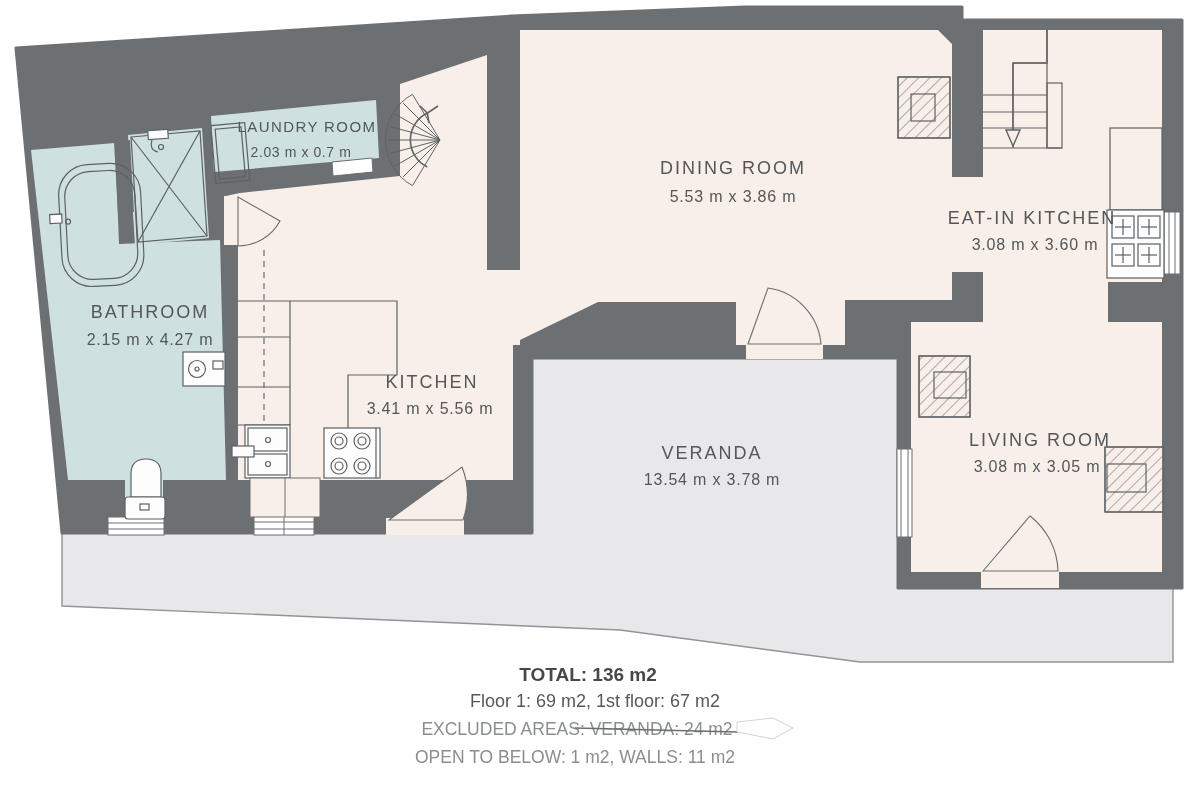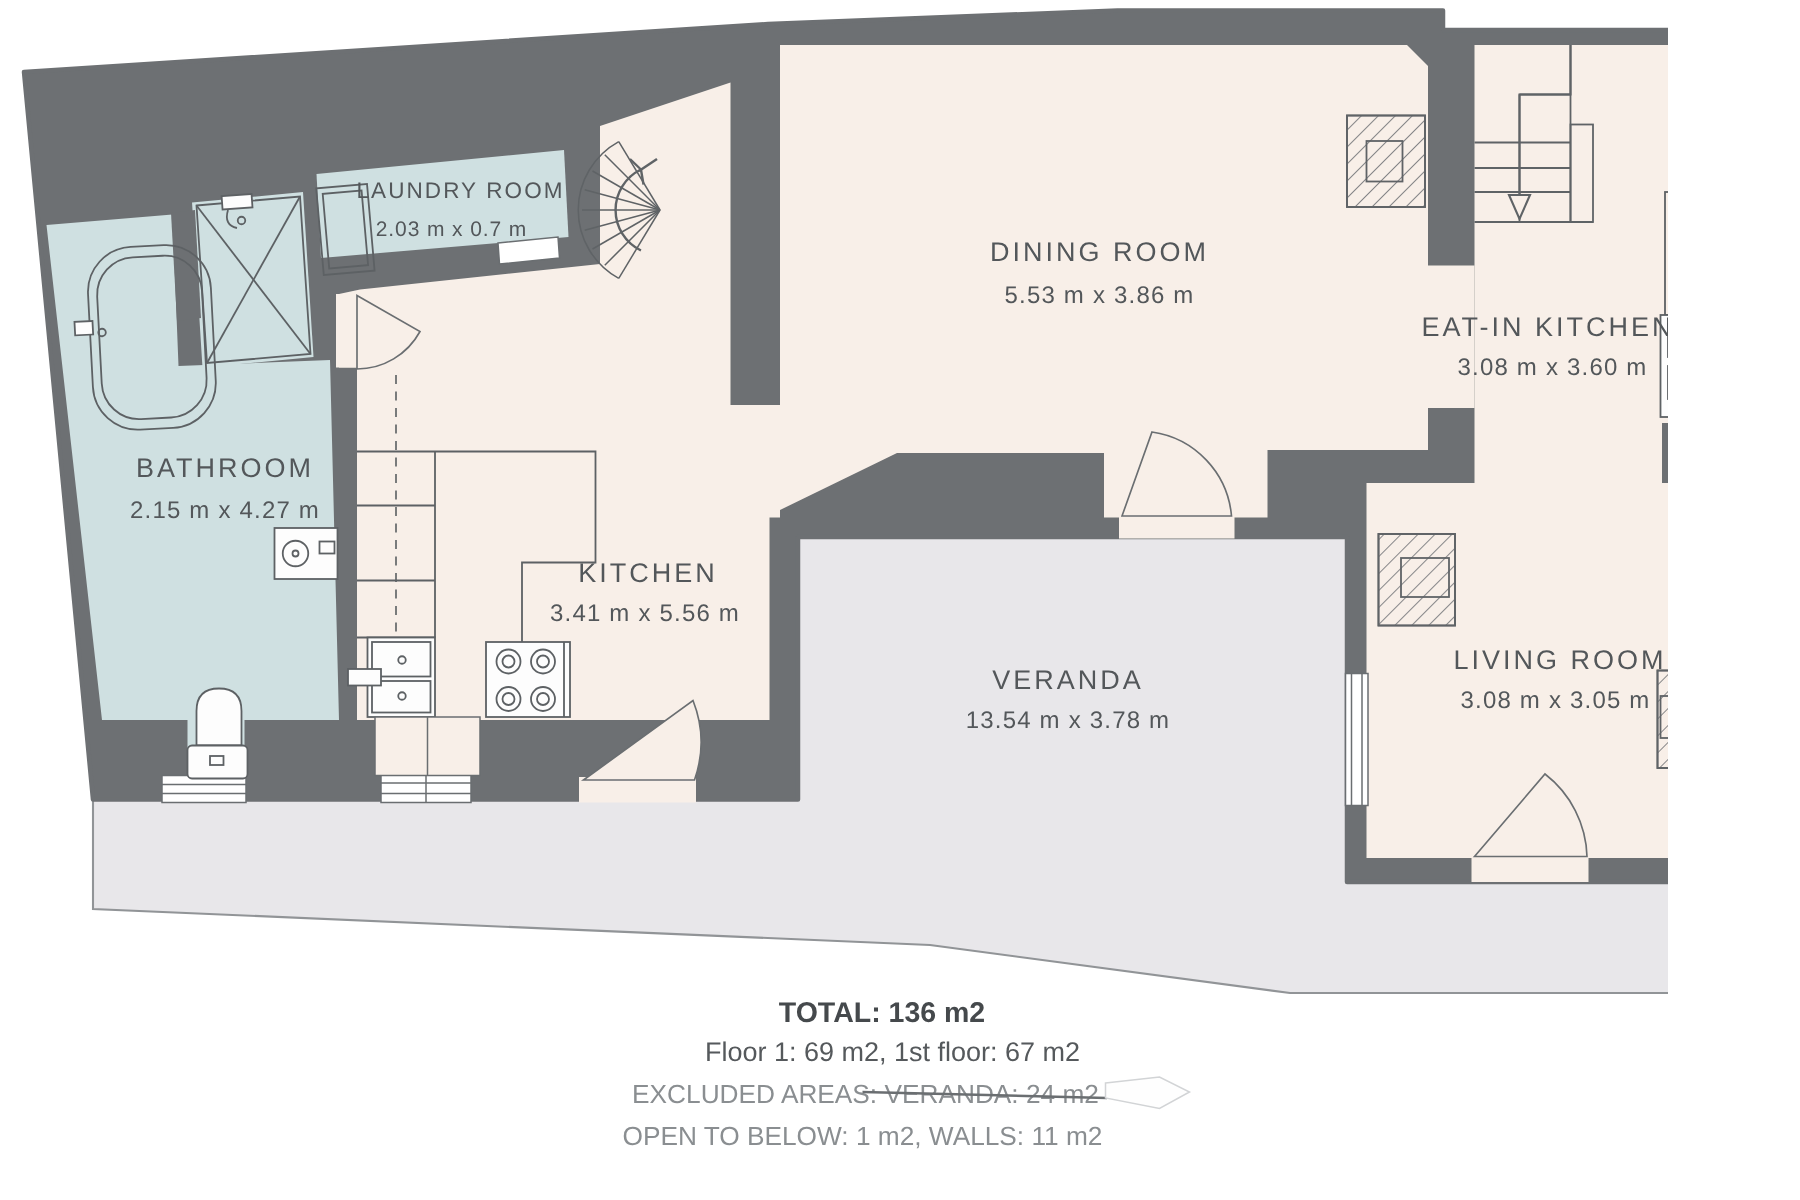--- a/index.html
+++ b/index.html
@@ -1,16 +1,16 @@
 <!DOCTYPE html>
 <html><head>
 <meta charset="utf-8">
 <style>
   html,body{margin:0;padding:0;background:#ffffff;}
-  .stage{position:relative;width:1112px;height:800px;background:#ffffff;overflow:hidden;
+  .stage{position:relative;width:1200px;height:800px;background:#ffffff;overflow:hidden;
          font-family:"Liberation Sans", sans-serif;}
   svg{display:block;}
   text{font-family:"Liberation Sans", sans-serif;fill:#53575a;}
   .room-name{font-size:18px;letter-spacing:2px;}
   .room-dims{font-size:16px;letter-spacing:0.8px;}
   .small-name{font-size:15px;letter-spacing:1.4px;}
   .small-dims{font-size:14px;letter-spacing:0.6px;}
   .sum-total{font-size:19px;font-weight:bold;fill:#45494c;}
   .sum-line{font-size:18px;fill:#55595c;}
   .sum-muted{font-size:17.5px;fill:#8a8e91;}

